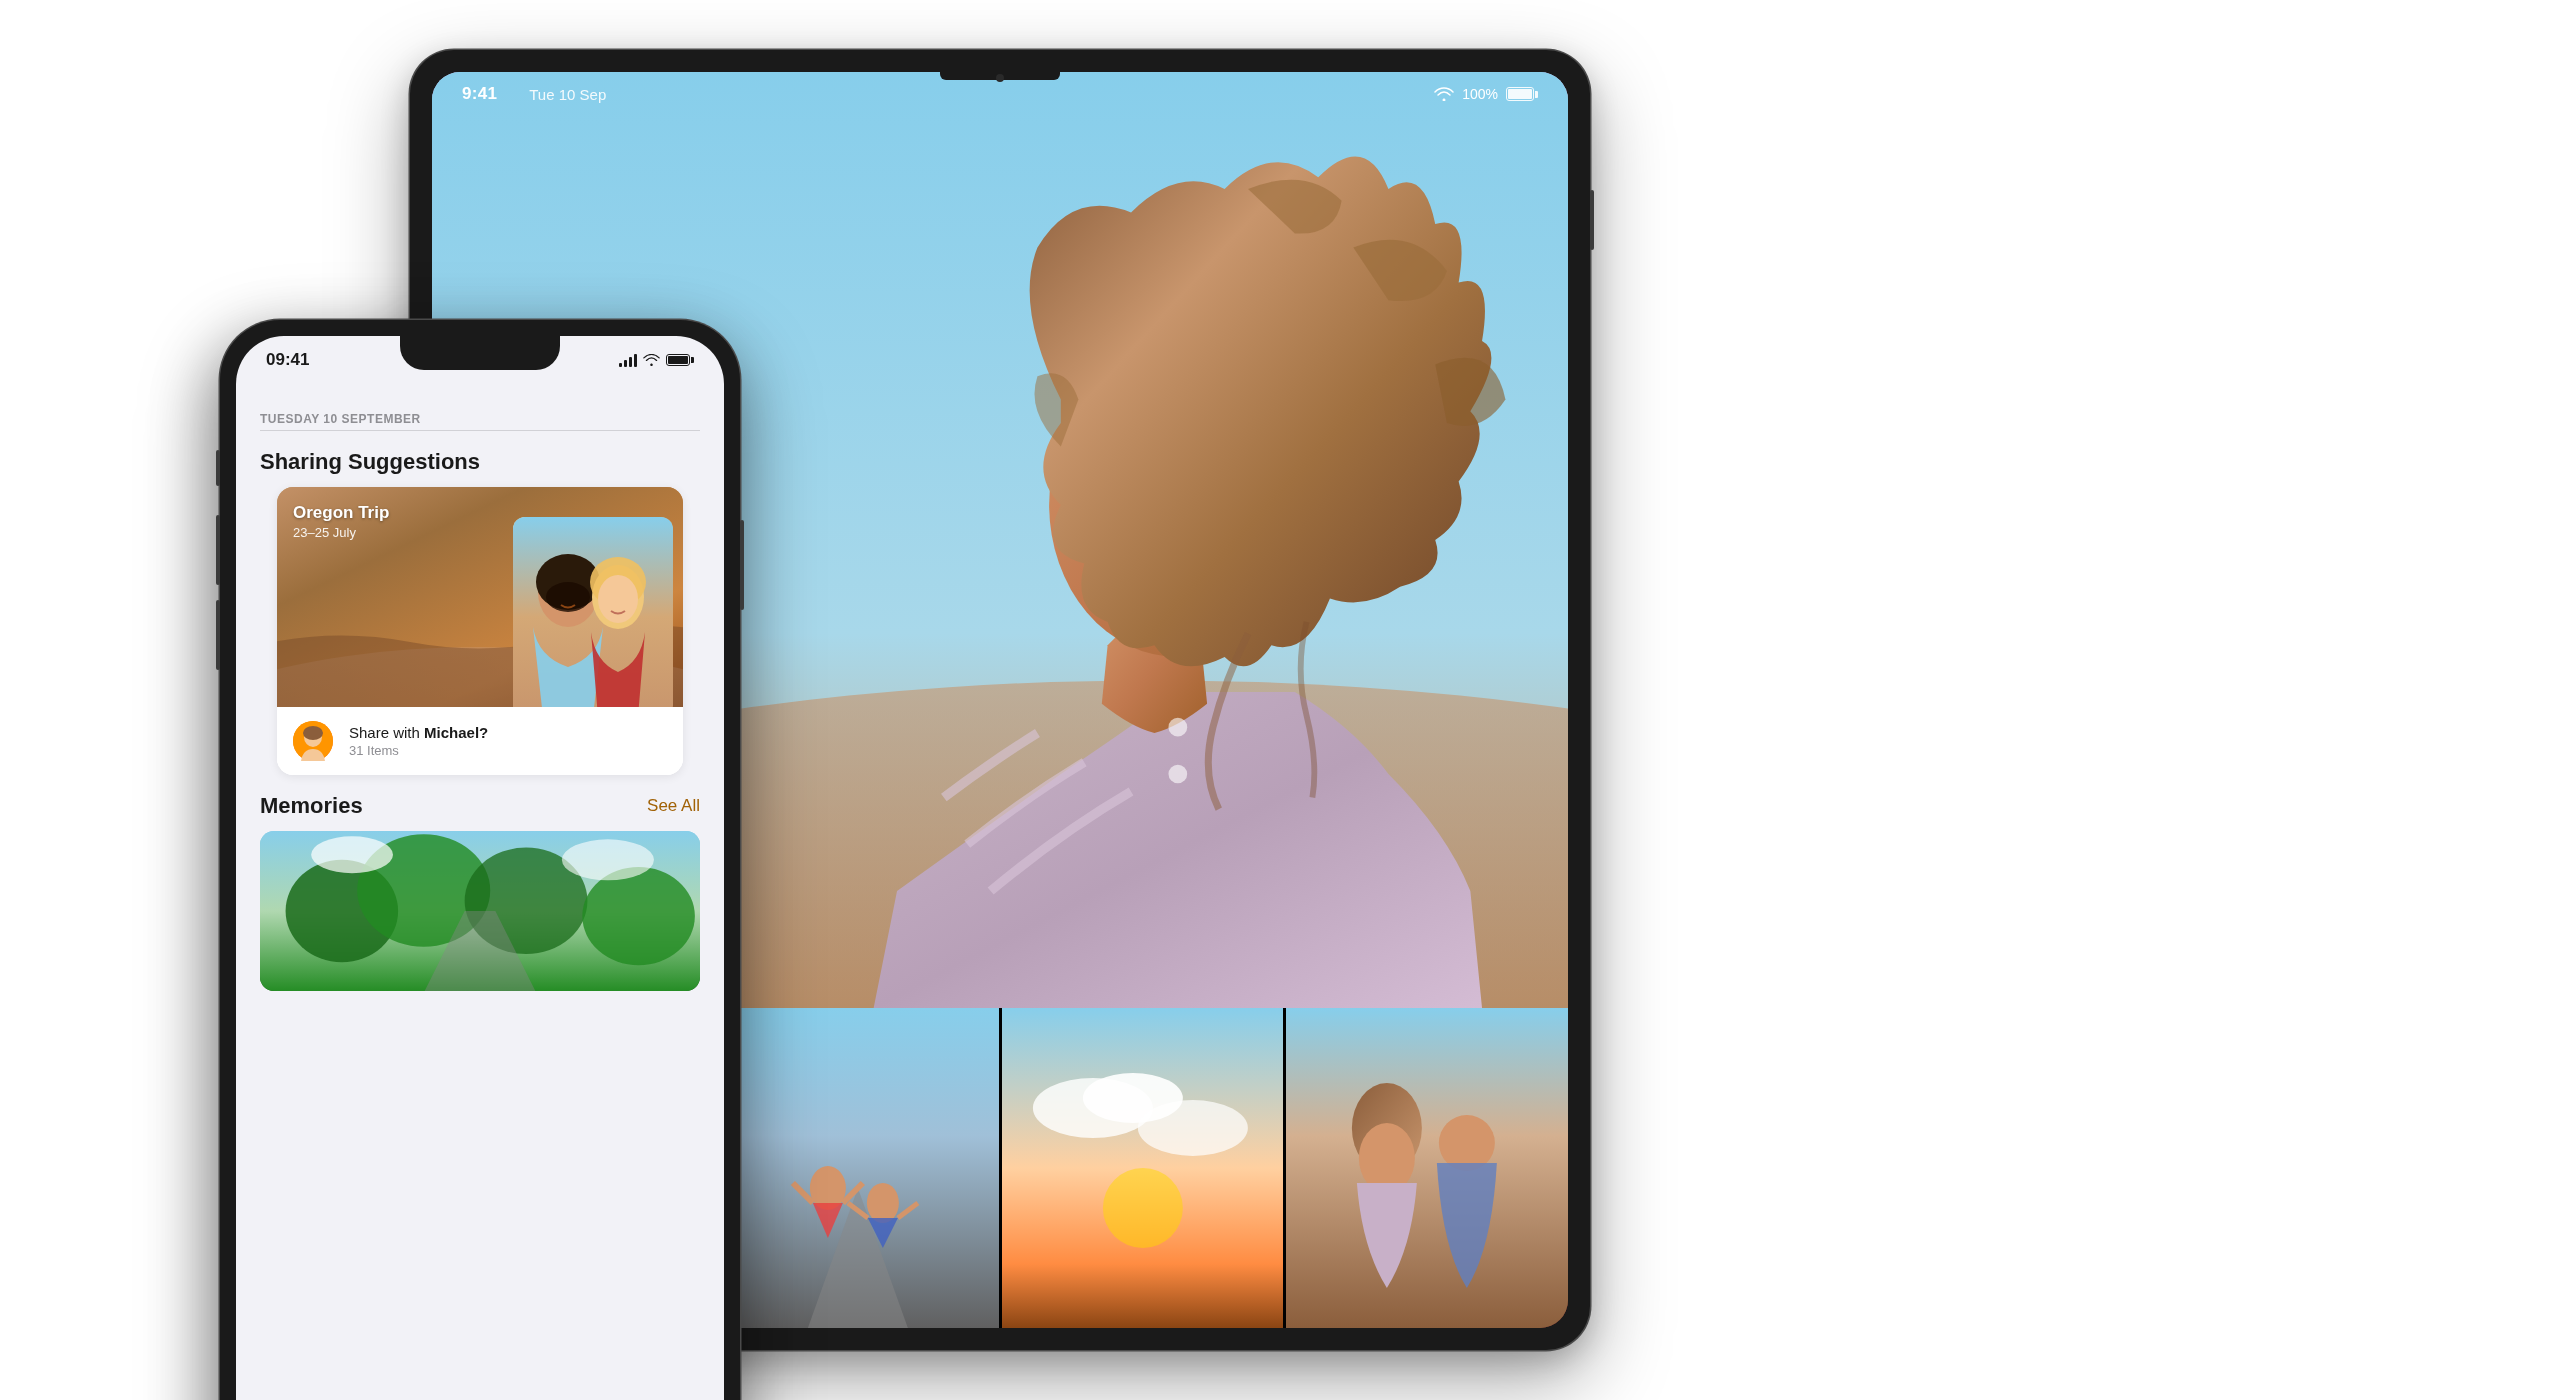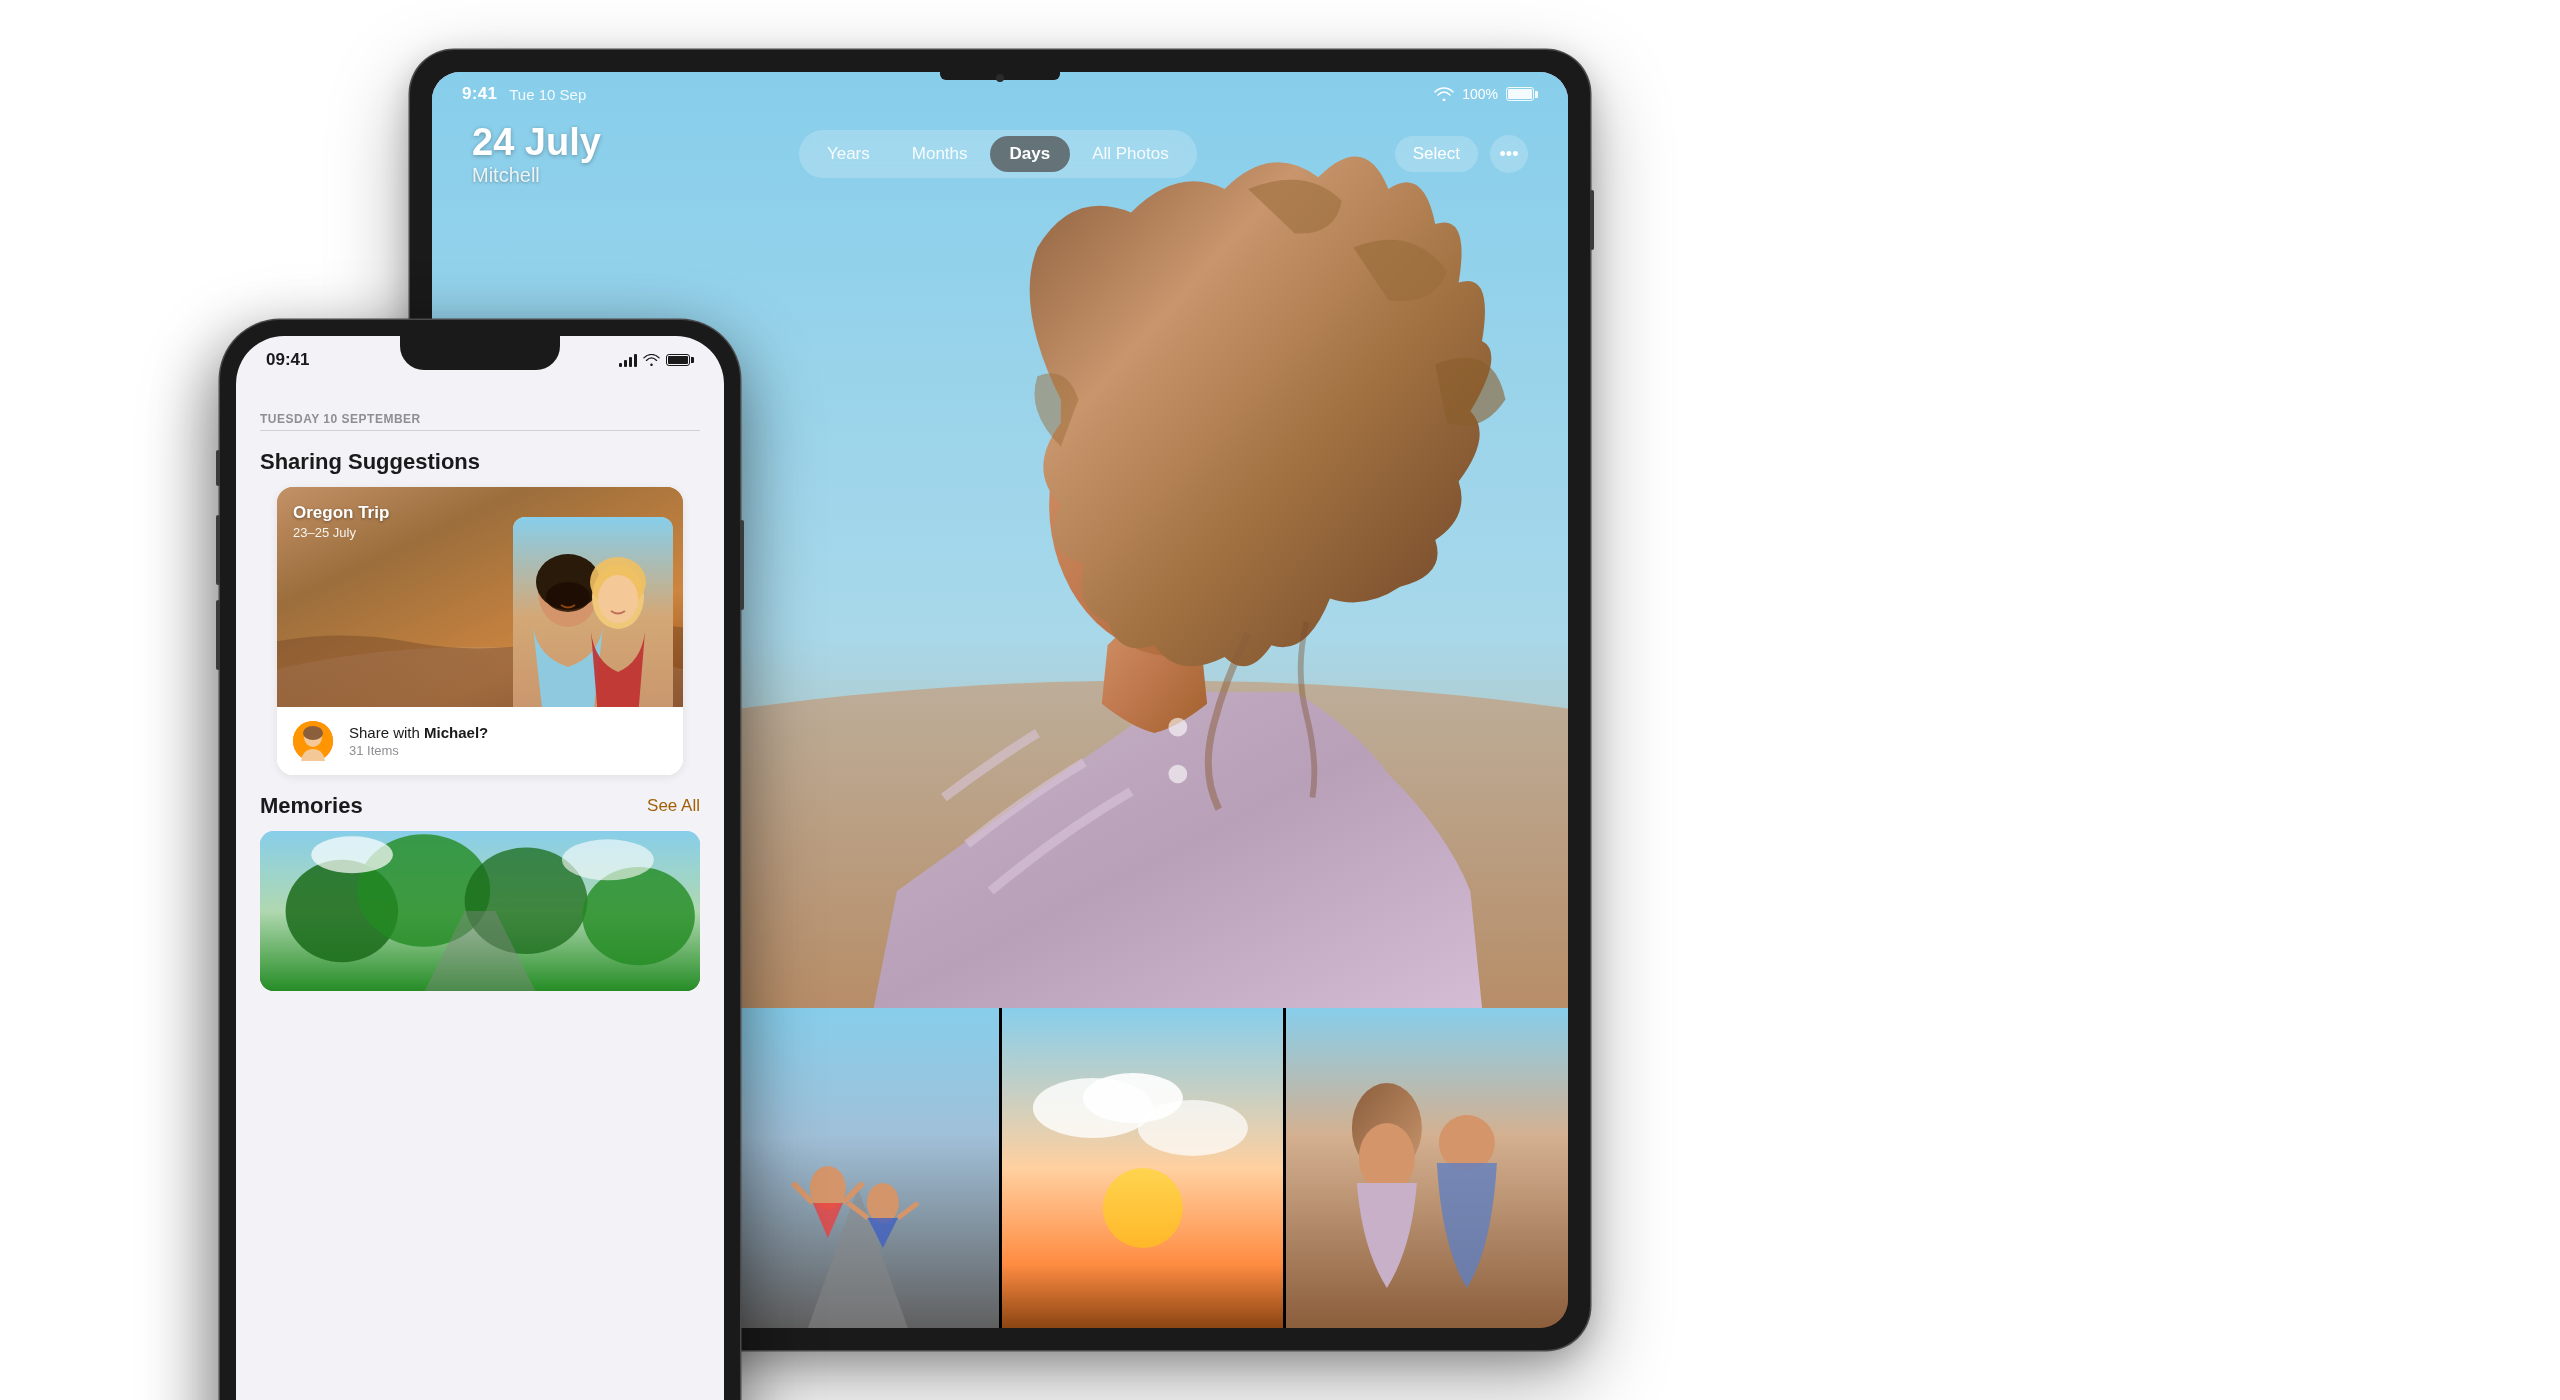--- a/index.html
+++ b/index.html
@@ -641,59 +641,39 @@
           <path d="M 830 470 Q 820 510 830 550 Q 840 590 835 620" stroke="#7B4E2C" stroke-width="5" fill="none" opacity="0.4"></path>
 
           <circle cx="720" cy="560" r="8" fill="rgba(255,255,255,0.6)"></circle>
           <circle cx="720" cy="600" r="8" fill="rgba(255,255,255,0.6)"></circle>
         </svg>
       </div>
 
       <div class="ipad-status-bar">
         <div style="display:flex;gap:12px;align-items:center;">
           <span class="ipad-time">9:41</span>
-          <span style="color:rgba(255,255,255,0.9);font-size:15px;">Tue 10 Sep</span>
+          <span style="color:rgba(255,255,255,0.9);font-size:15px;margin-left:20px;">Tue 10 Sep</span>
         </div>
         <div class="ipad-status-right">
 
           <svg width="20" height="14" viewBox="0 0 20 14" fill="none">
             <path d="M10 11.5 C10.8 11.5 11.5 12.2 11.5 13 C11.5 13.8 10.8 14.5 10 14.5 C9.2 14.5 8.5 13.8 8.5 13 C8.5 12.2 9.2 11.5 10 11.5Z" fill="white"></path>
             <path d="M 4 8 Q 7 5 10 5 Q 13 5 16 8" stroke="white" stroke-width="1.5" fill="none" stroke-linecap="round"></path>
             <path d="M 1 5 Q 5 1 10 1 Q 15 1 19 5" stroke="white" stroke-width="1.5" fill="none" stroke-linecap="round"></path>
           </svg>
           <span style="color:white;font-size:14px;font-weight:500;">100%</span>
           <div class="battery-shape">
             <div class="battery-body-white">
                 <div class="battery-fill-white"></div>
               </div>
             <div class="battery-tip-white"></div>
           </div>
         </div>
       </div>
 
-      <div class="ipad-header">
-        <div class="ipad-date-group">
-          <div class="ipad-date">24 July</div>
-          <div class="ipad-location">Mitchell</div>
-        </div>
-
-        <div class="ipad-nav-pills">
-          <div class="nav-pill">Years</div>
-          <div class="nav-pill">Months</div>
-          <div class="nav-pill active">Days</div>
-          <div class="nav-pill">All Photos</div>
-        </div>
-
-        <div class="ipad-header-actions">
-          <div class="ipad-action-btn">Select</div>
-          <div class="ipad-more-btn">
-            <span>•••</span>
-          </div>
-        </div>
-      </div>
 
       <div class="ipad-thumb-strip">
         <div class="ipad-thumb ipad-thumb-1">
           <svg viewBox="0 0 300 320" style="width:100%;height:100%" preserveAspectRatio="xMidYMid slice">
             <defs>
               <linearGradient id="t1bg" x1="0" y1="0" x2="0" y2="1">
                 <stop offset="0%" stop-color="#c8956c"></stop>
                 <stop offset="100%" stop-color="#6B4226"></stop>
               </linearGradient>
             </defs>

